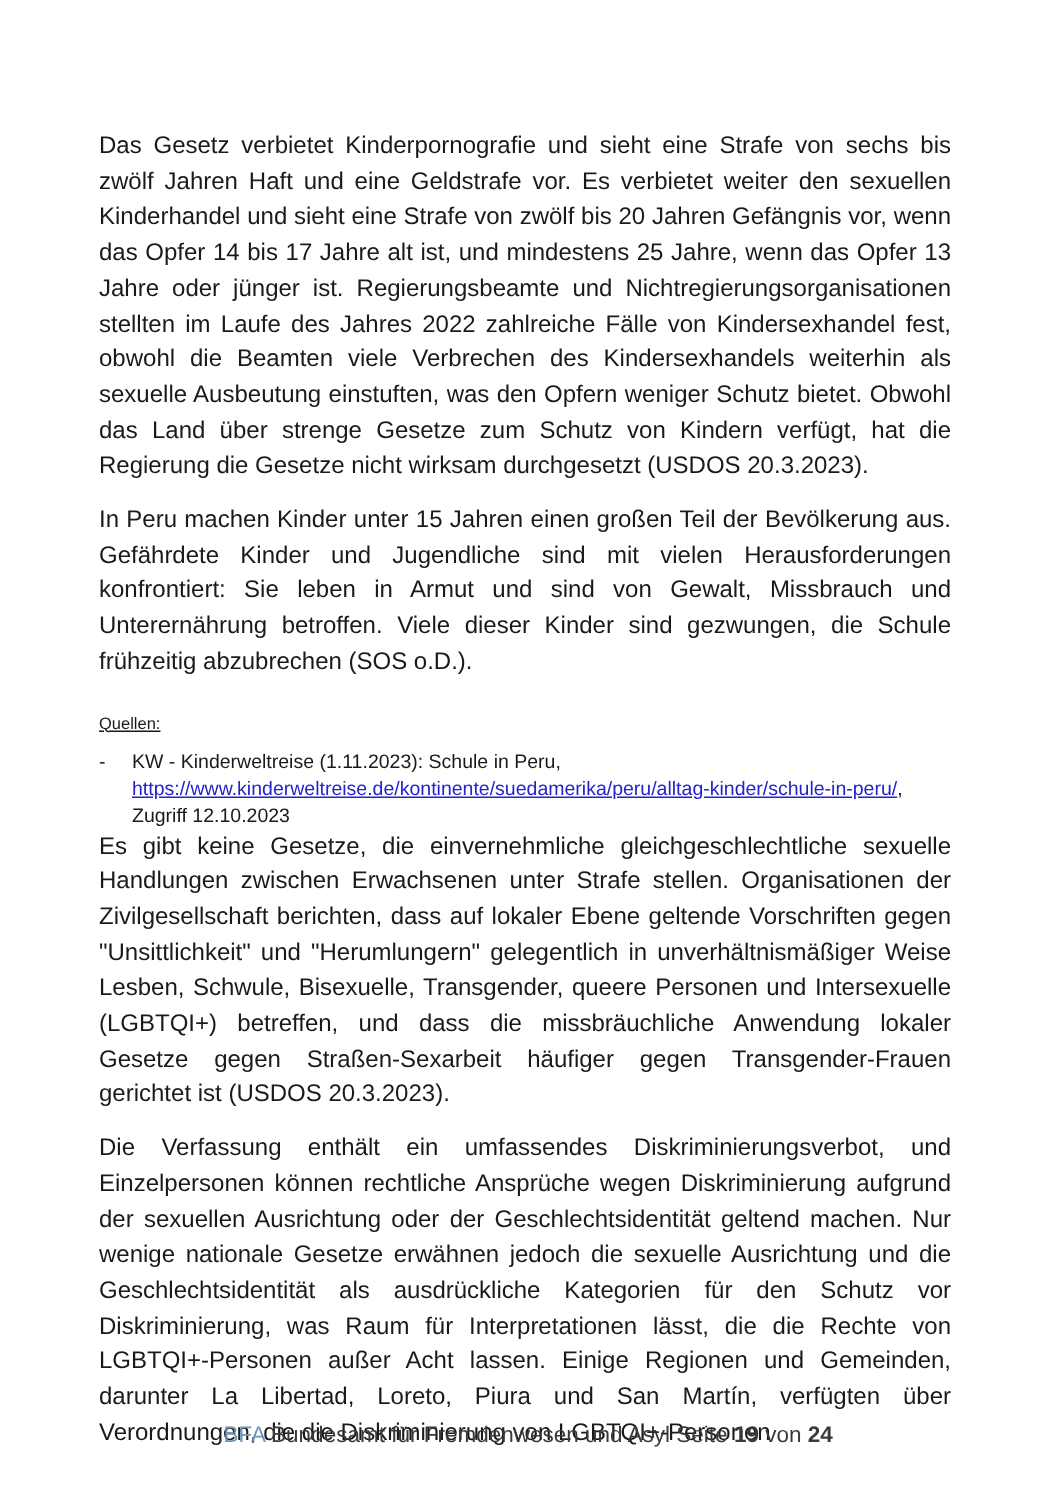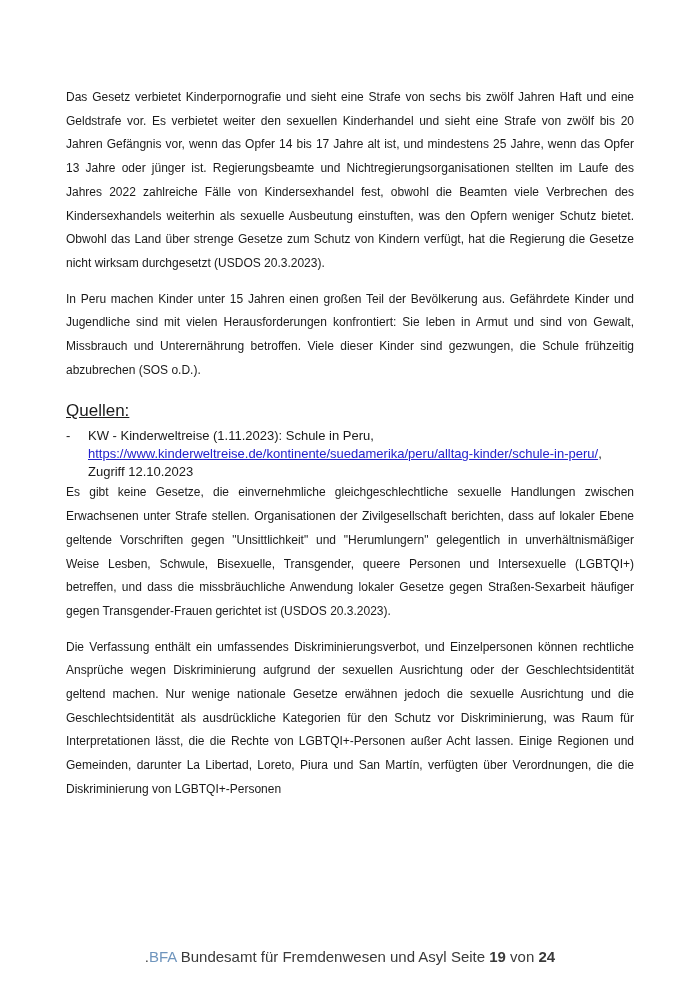--- a/index.html
+++ b/index.html
@@ -14,31 +14,31 @@
     background: #ffffff;
     font-family: "Liberation Sans", "DejaVu Sans", sans-serif;
     color: #1a1a1a;
     overflow: hidden;
     margin: 0 auto;
   }
   .content {
     padding: 86px 66px 0 66px;
   }
   .body-para {
-    font-size: 12px;
+    font-size: 16px;
     line-height: 23.7px;
     text-align: justify;
     margin: 0 0 12px 0;
     color: #1a1a1a;
   }
   .sources {
     margin-top: 20px;
   }
   .sources-label {
-    font-size: 17px;
+    font-size: 11px;
     line-height: 18px;
     text-decoration: underline;
     margin: 0 0 7px 0;
   }
   ul.sources-list {
     list-style: none;
     margin: 0;
     padding: 0 0 0 22px;
     font-size: 13px;
     line-height: 18px;

